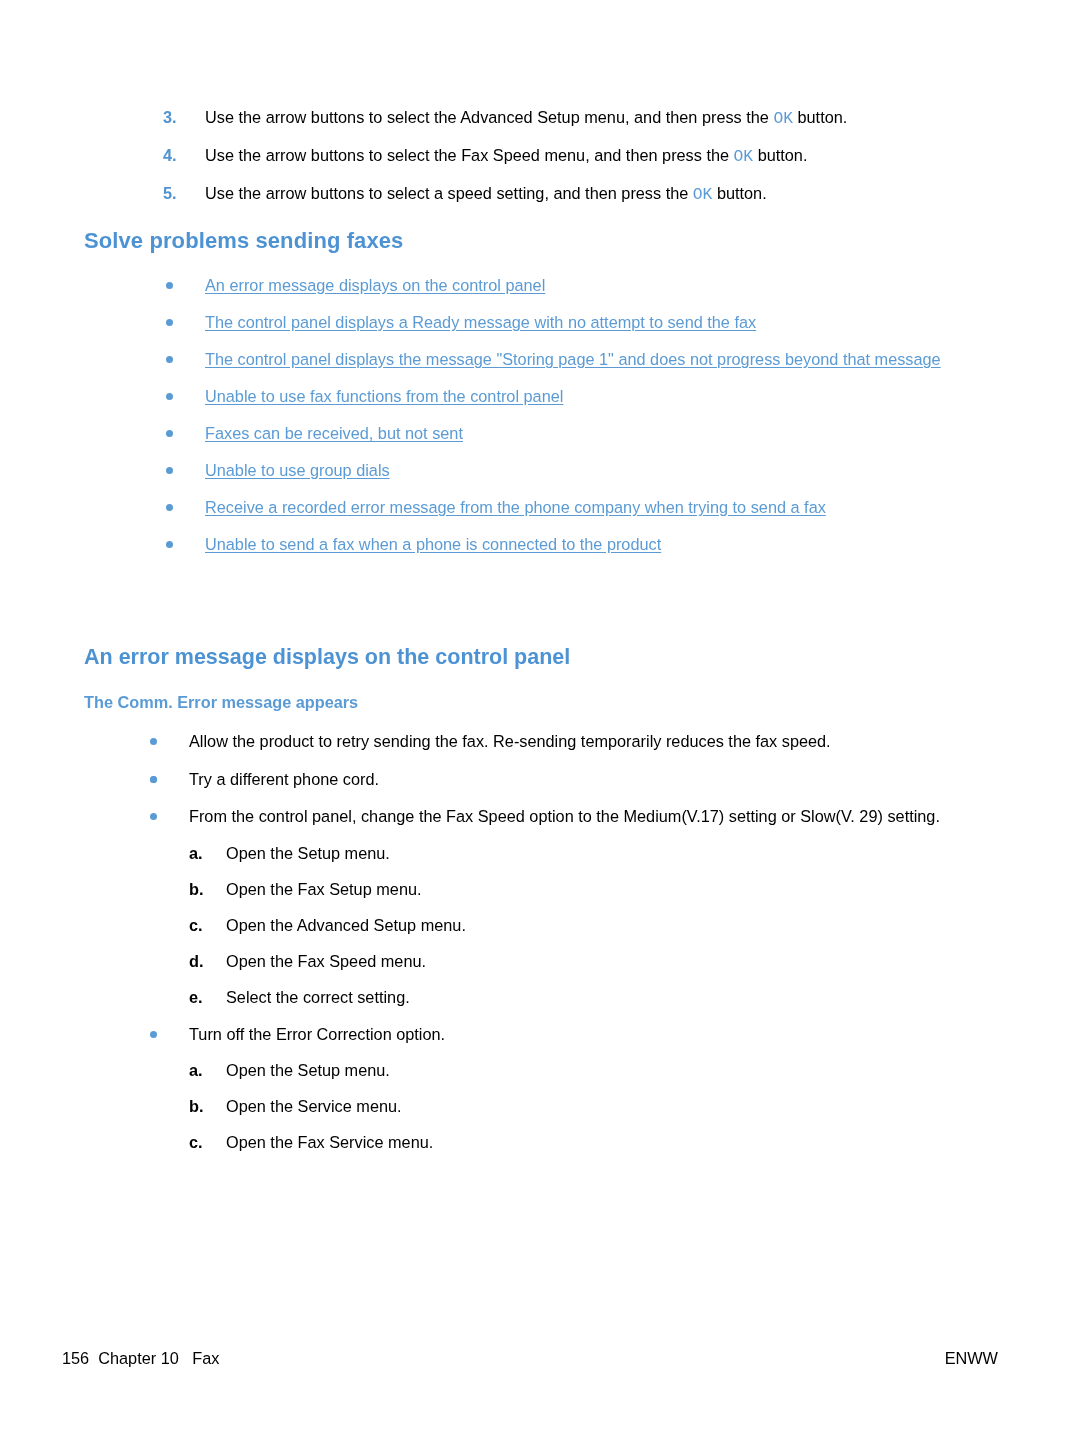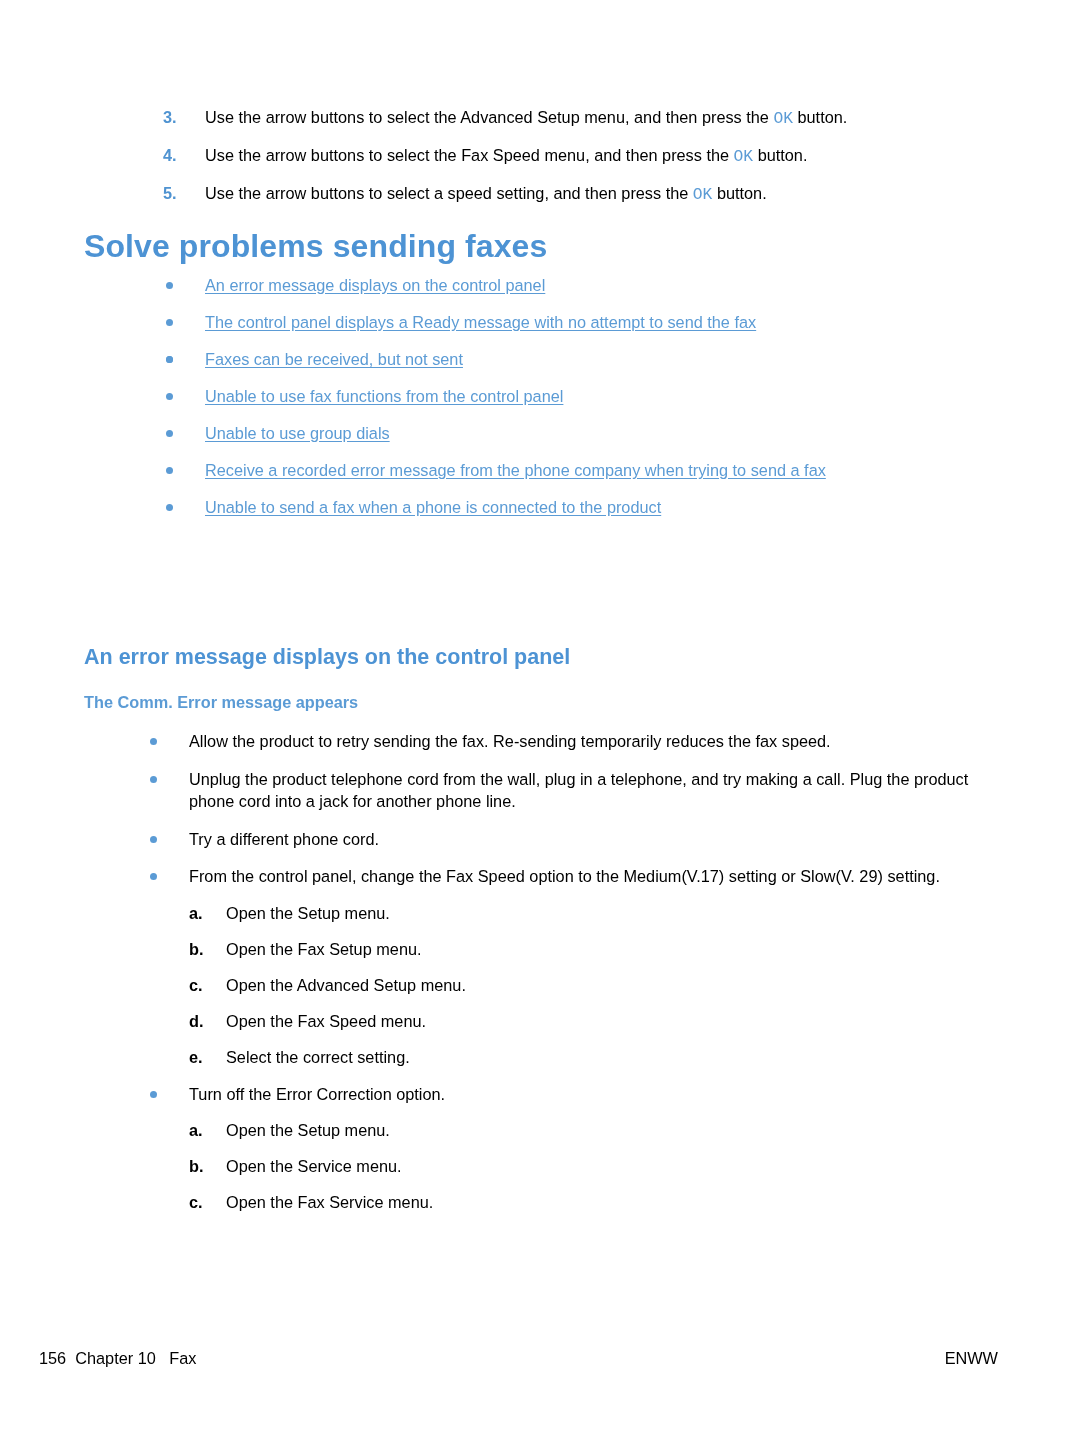--- a/index.html
+++ b/index.html
@@ -39,21 +39,21 @@
     color: #4f93d1;
     font-weight: bold;
     font-size: 16.3px;
   }
 
   
   .h1 {
     position: absolute;
     left: 84px;
     top: 228px;
-    font-size: 32px;
+    font-size: 22px;
     font-weight: bold;
     color: #4d93d4;
     letter-spacing: 0.1px;
   }
 
   
   .linklist {
     position: absolute;
     left: 163px;
     top: 274px;
@@ -140,21 +140,21 @@
     left: 0;
     top: 0;
     font-weight: bold;
   }
   b, .b { font-weight: normal; }
   .ok { color: #5b9bd5; font-family: Liberation Mono, monospace; }
 
   
   .footer-left {
     position: absolute;
-    left: 39px;
+    left: 62px;
     top: 1349px;
     font-size: 16.3px;
     color: #000;
     white-space: pre;
   }
   .footer-right {
     position: absolute;
     right: 82px;
     top: 1349px;
     font-size: 16.3px;
@@ -187,28 +187,29 @@
     <div class="linkitem">
       <span class="dot"></span>
       <span class="lnk">An error message displays on the control panel</span>
     </div>
     <div class="linkitem">
       <span class="dot"></span>
       <span class="lnk">The control panel displays a Ready message with no attempt to send the fax</span>
     </div>
     <div class="linkitem">
       <span class="dot"></span>
+      <span class="lnk">The control panel displays the message "Storing page 1" and does not progress beyond that message</span>
+    </div>
+    <div class="linkitem">
+      <span class="dot"></span>
+      <span class="lnk">Unable to use fax functions from the control panel</span>
     </div>
     <div class="linkitem">
       <span class="dot"></span>
       <span class="lnk">Faxes can be received, but not sent</span>
-    </div>
-    <div class="linkitem">
-      <span class="dot"></span>
-      <span class="lnk">Unable to use fax functions from the control panel</span>
     </div>
     <div class="linkitem">
       <span class="dot"></span>
       <span class="lnk">Unable to use group dials</span>
     </div>
     <div class="linkitem">
       <span class="dot"></span>
       <span class="lnk">Receive a recorded error message from the phone company when trying to send a fax</span>
     </div>
     <div class="linkitem">
@@ -222,21 +223,20 @@
 
   <div class="bodylist">
 
     <div class="bullet">
       <span class="dot"></span>
       <span>Allow the product to retry sending the fax. Re-sending temporarily reduces the fax speed.</span>
     </div>
 
     <div class="bullet">
       <span class="dot"></span>
-      <span>Unplug the product telephone cord from the wall, plug in a telephone, and try making a call. Plug the product phone cord into a jack for another phone line.</span>
     </div>
 
     <div class="bullet">
       <span class="dot"></span>
       <span>Try a different phone cord.</span>
     </div>
 
     <div class="bullet">
       <span class="dot"></span>
       <span>From the control panel, change the </span><b>Fax Speed</b><span> option to the </span><b>Medium(V.17)</b><span> setting or </span><b>Slow(V. 29)</b><span> setting.</span>

